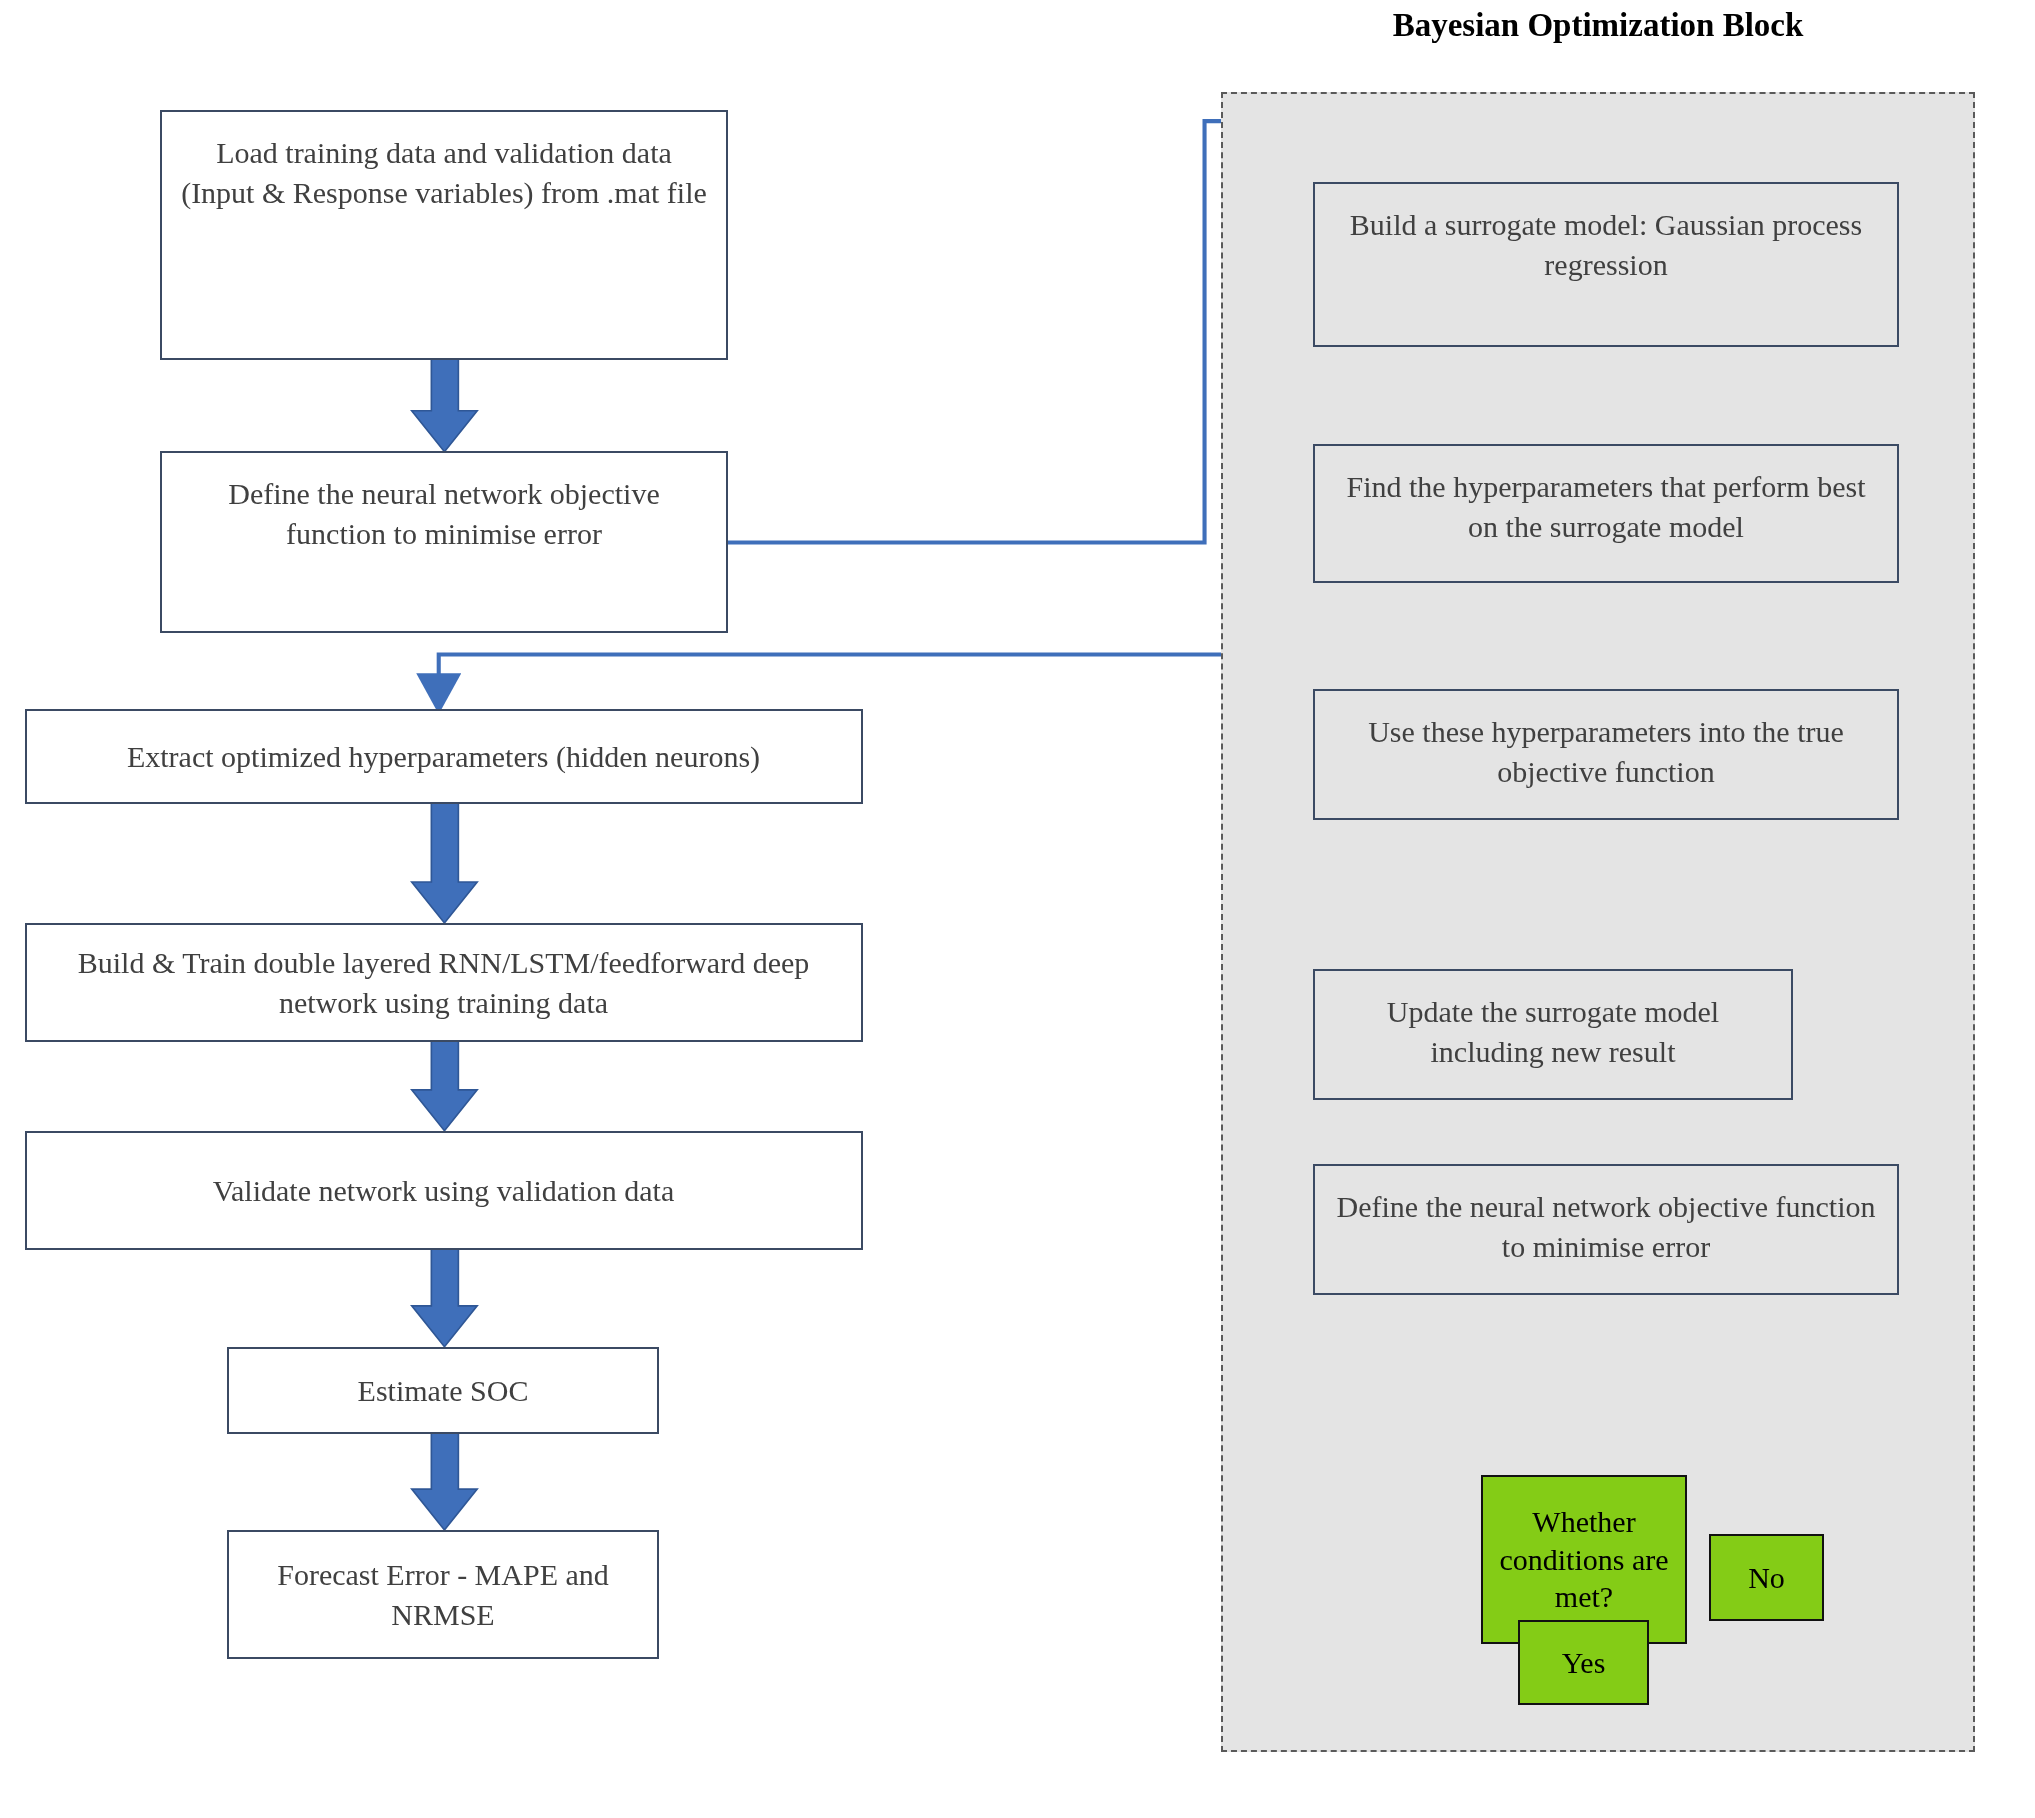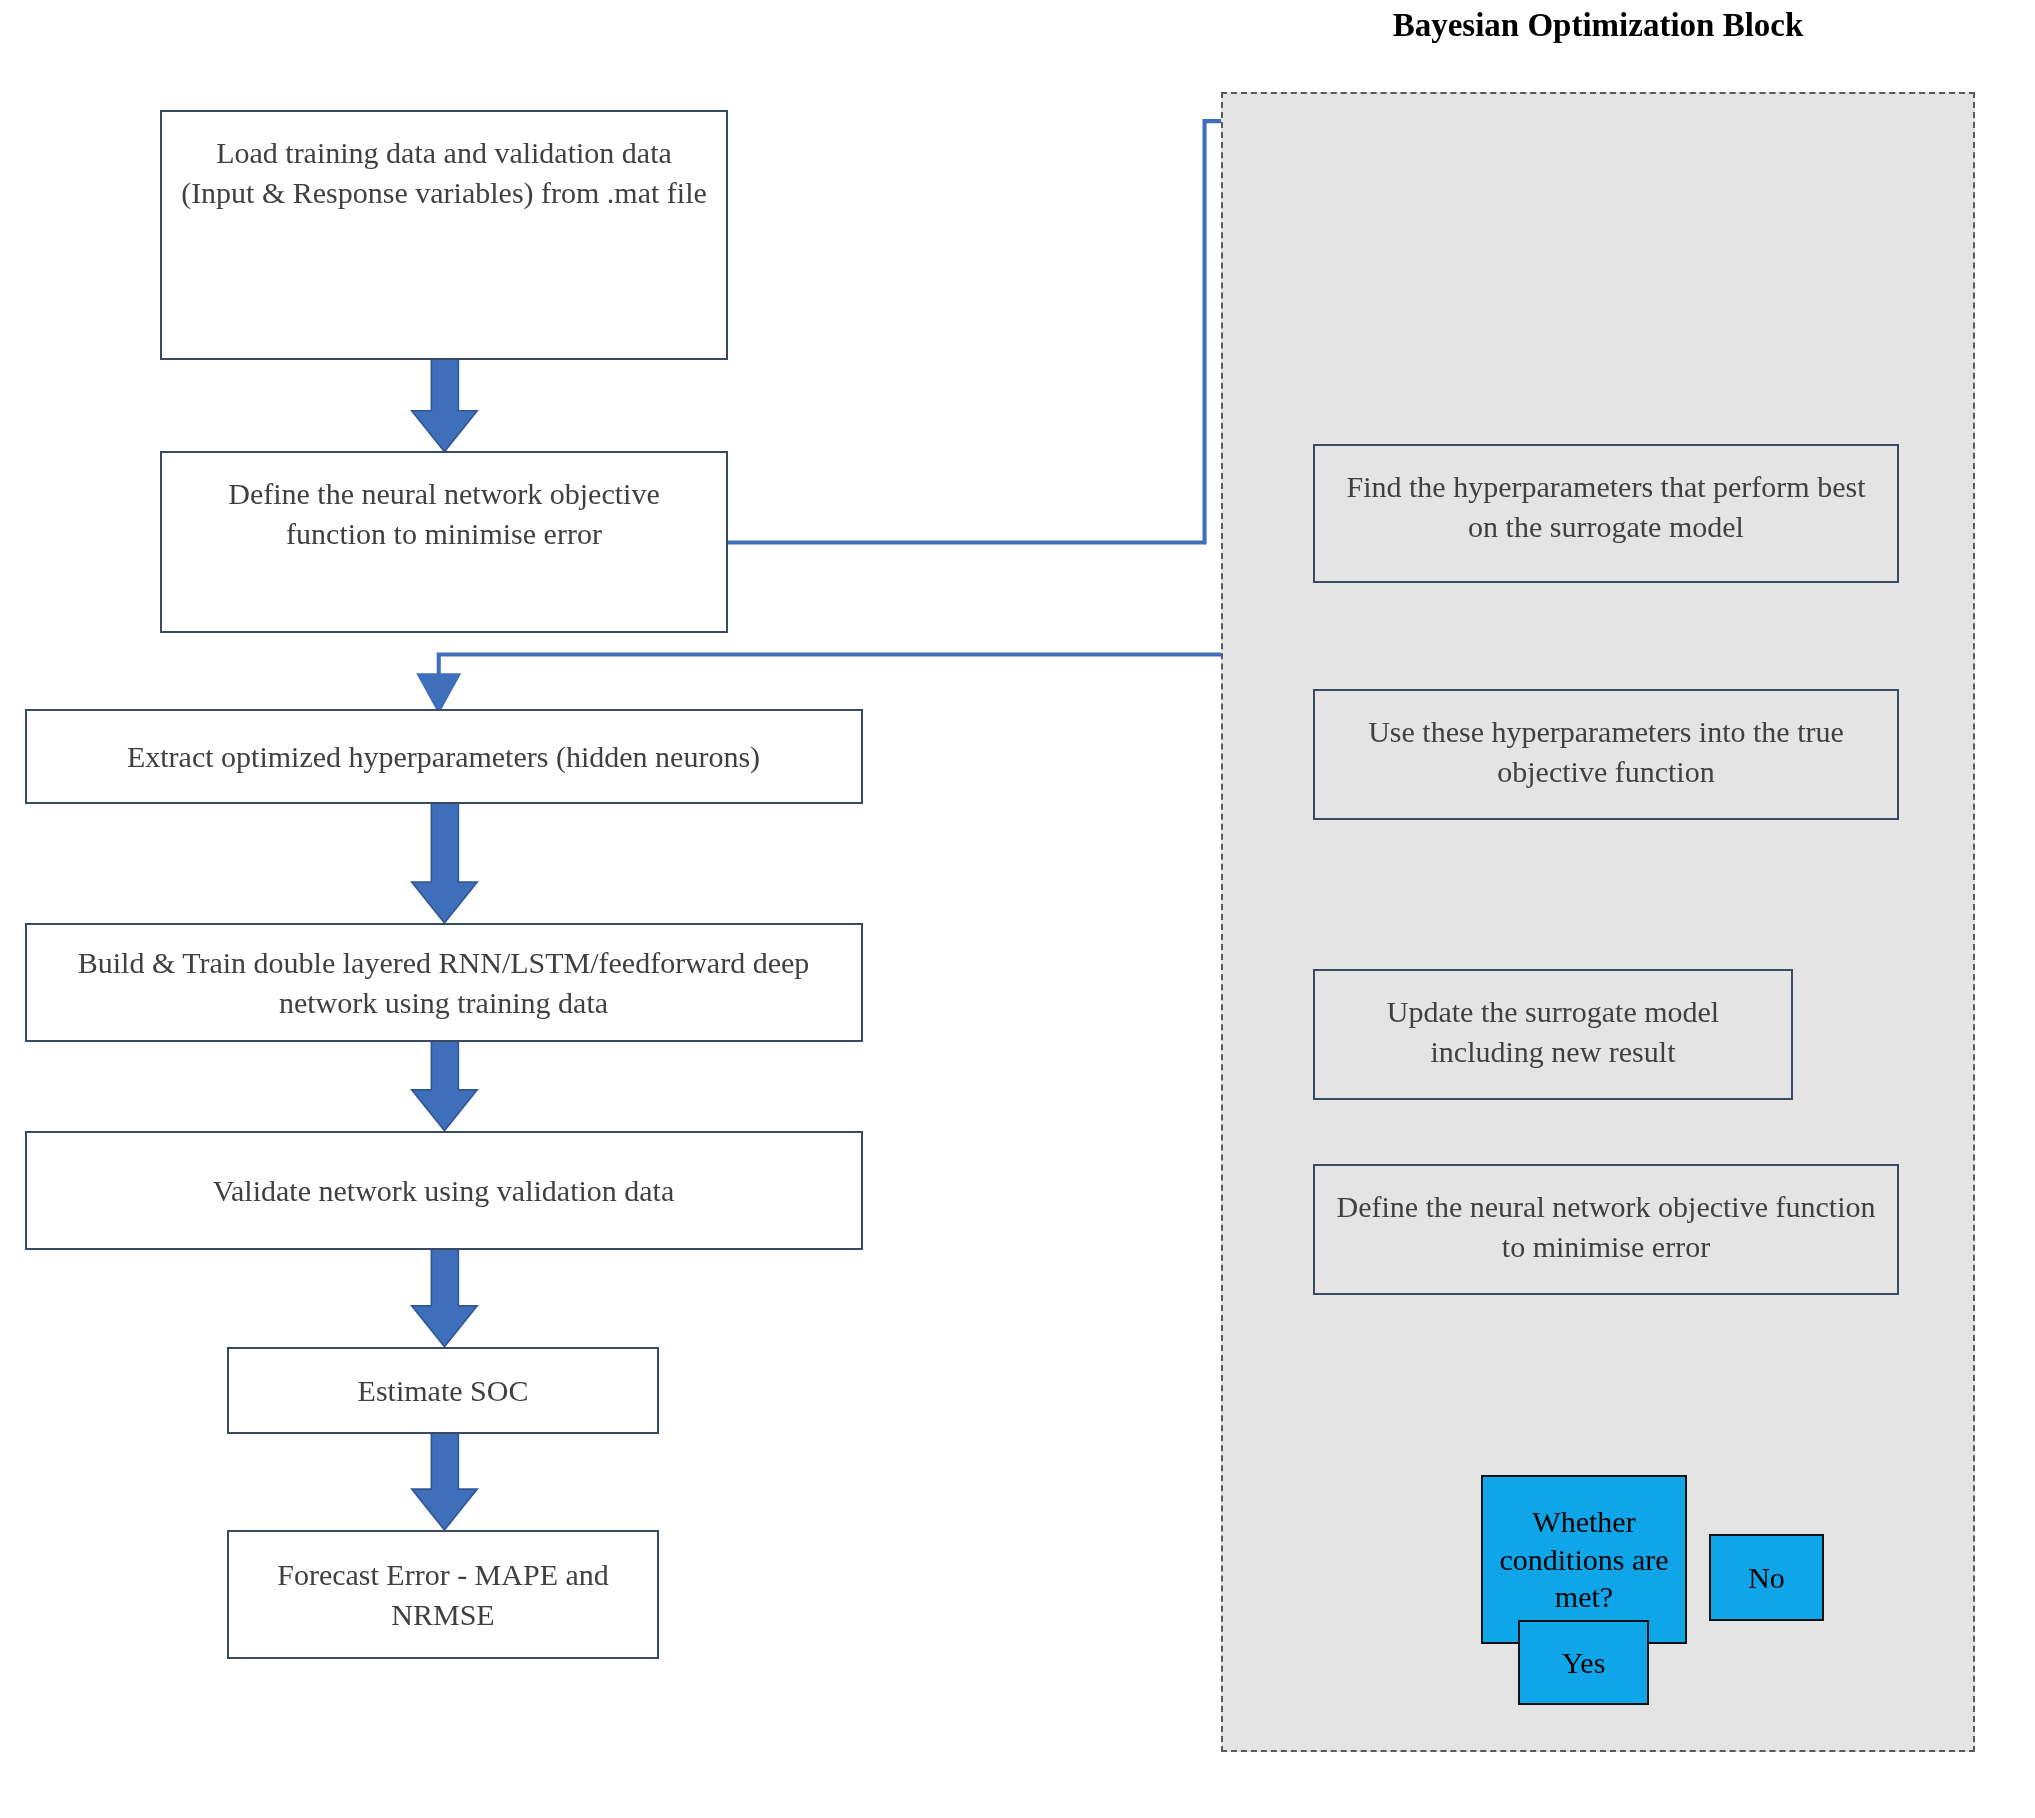--- a/index.html
+++ b/index.html
@@ -49,21 +49,21 @@
     font-size:33px;
     color:#000;
     z-index:6;
   }
 
   
   .label-box{
     position:absolute;
     box-sizing:border-box;
     border:2.5px solid #111;
-    background:#0ea5e9;
+    background:#84cc16;
     display:flex;align-items:center;justify-content:center;
     text-align:center;line-height:1.25;
     font-size:30px;color:#000;
     z-index:7;
   }
 </style>
 </head>
 <body>
 
 <div id="stage">
@@ -137,20 +137,23 @@
   </div>
 
   <div class="node mid" style="left:227px;top:1530px;width:432px;height:129px;">
     <span>Forecast Error - MAPE and NRMSE</span>
   </div>
 
   <div class="node mid" style="left:227px;top:1347px;width:432px;height:87px;">
     <span>Estimate SOC</span>
   </div>
 
+  <div class="node on-gray" style="left:1313px;top:182px;width:586px;height:165px;">
+    <span>Build a surrogate model: Gaussian process regression</span>
+  </div>
 
   <div class="node on-gray" style="left:1313px;top:444px;width:586px;height:139px;">
     <span>Find the hyperparameters that perform best on the surrogate model</span>
   </div>
 
   <div class="node on-gray" style="left:1313px;top:689px;width:586px;height:131px;">
     <span>Use these hyperparameters into the true objective function</span>
   </div>
 
   <div class="node on-gray" style="left:1313px;top:969px;width:480px;height:131px;">

